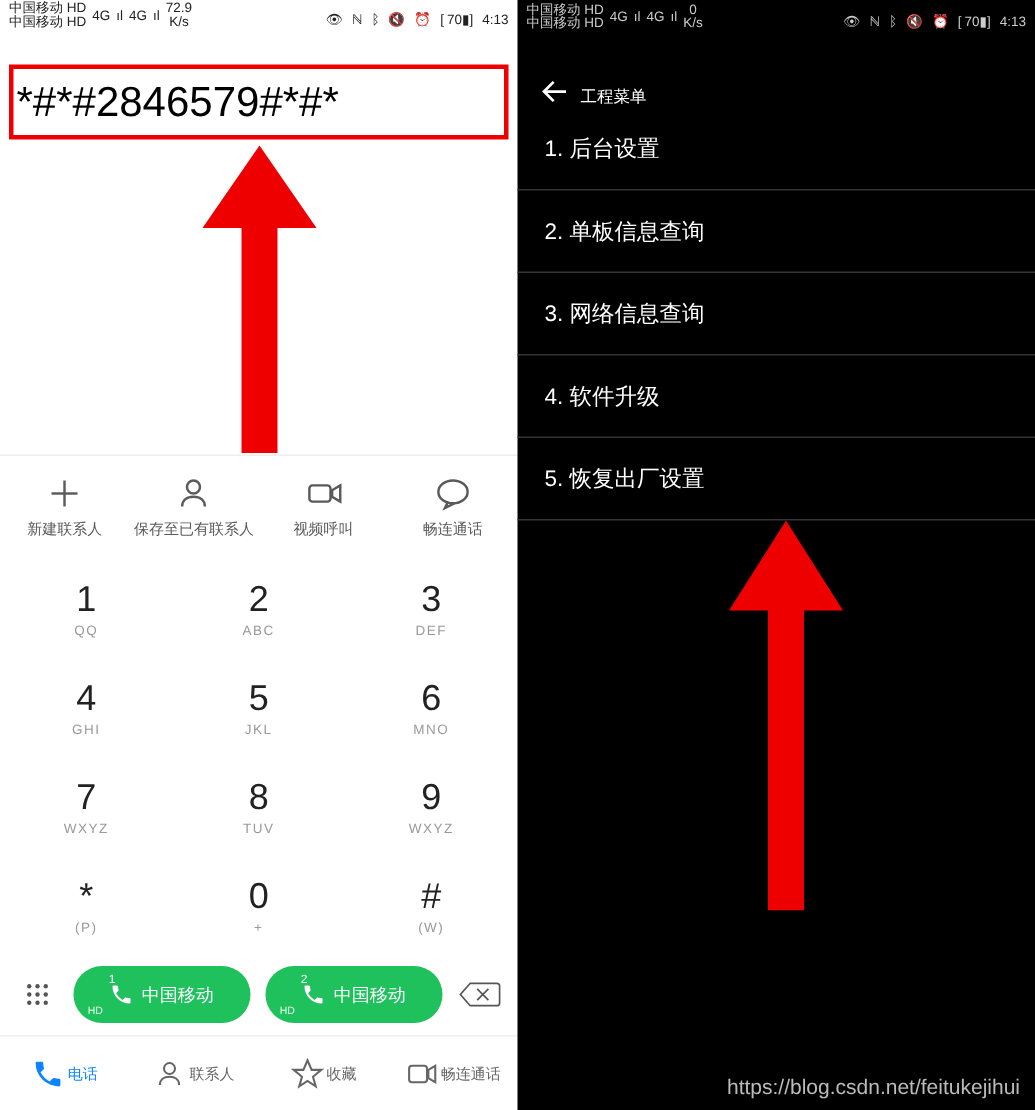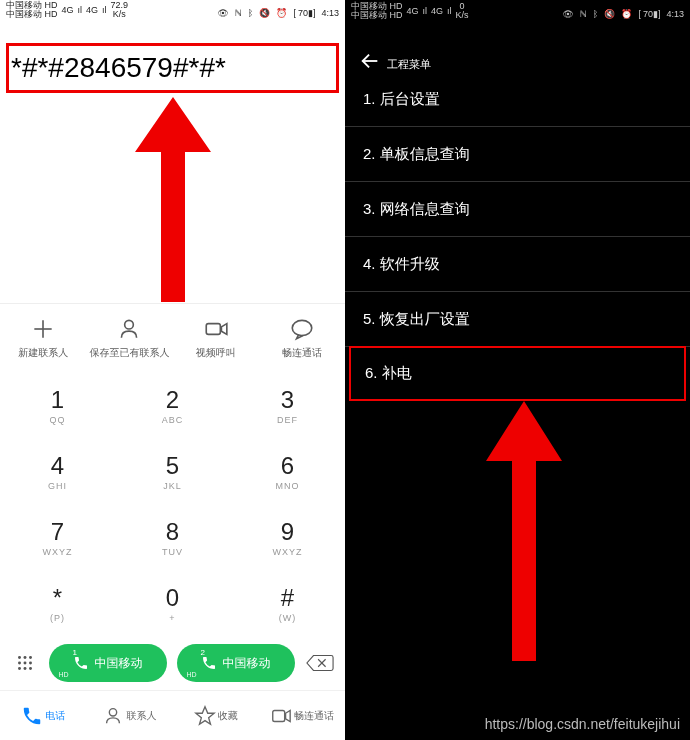--- a/index.html
+++ b/index.html
@@ -306,21 +306,20 @@
     </span>
     <span>工程菜单</span>
   </div>
 
   <div class="menu-list">
       <div class="menu-item">1. 后台设置</div>
       <div class="menu-item">2. 单板信息查询</div>
       <div class="menu-item">3. 网络信息查询</div>
       <div class="menu-item">4. 软件升级</div>
       <div class="menu-item">5. 恢复出厂设置</div>
-      <div class="menu-item highlighted">6. 补电</div>
     </div>
 
   <div class="arrow-right-wrap">
     <svg class="arrow-right" viewBox="0 0 80 260">
       <polygon class="arrow-svg-head" points="40,0 78,60 52,60 52,260 28,260 28,60 2,60"></polygon>
     </svg>
   </div>
 
   <div class="watermark">https://blog.csdn.net/feitukejihui</div>
 </div>

